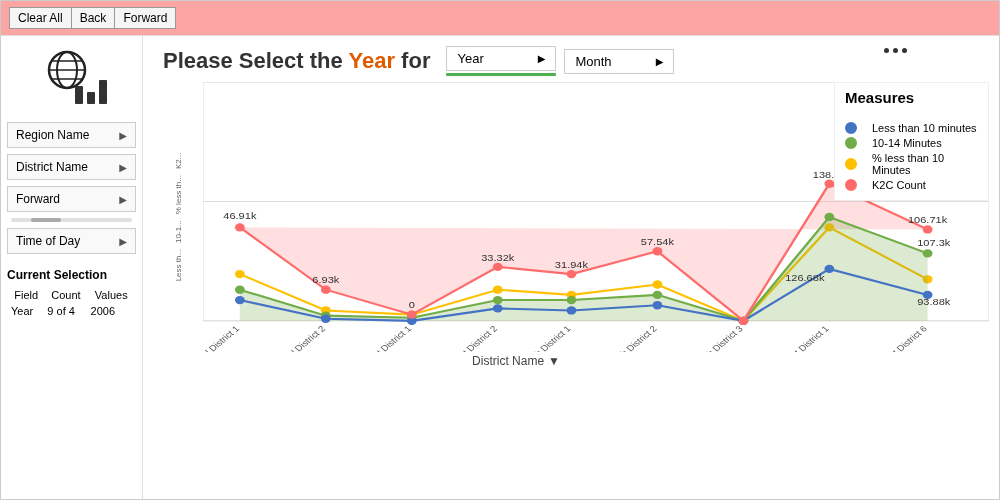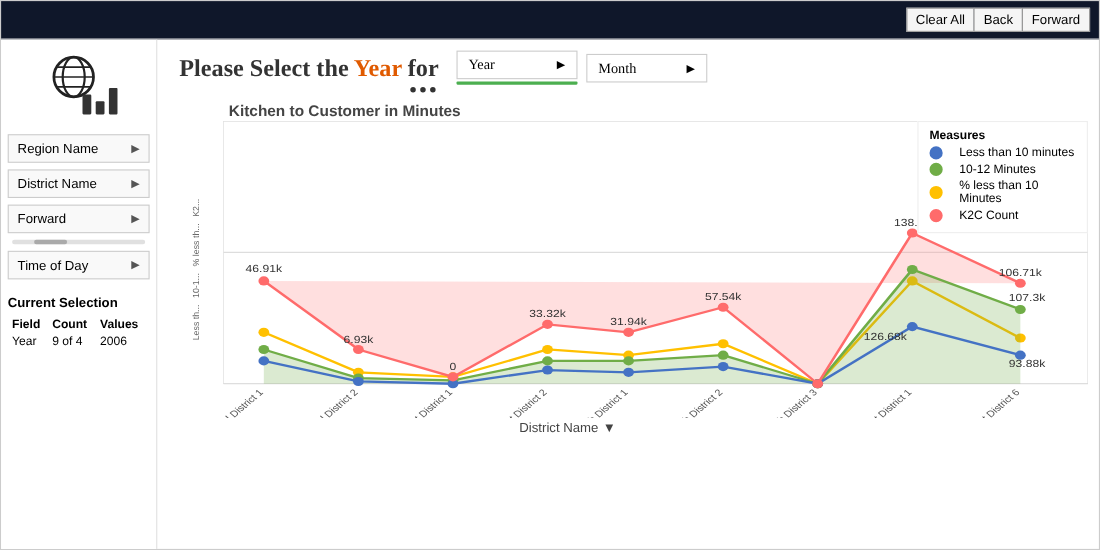--- a/index.html
+++ b/index.html
@@ -1,20 +1,20 @@
 <!DOCTYPE html>
 <html><head>
   <meta charset="utf-8">
   <style>
     * { box-sizing: border-box; margin: 0; padding: 0; }
     body { font-family: Arial, sans-serif; background: #f0f0f0; width: 1000px; height: 500px; overflow: hidden; }
     .main-container { width: 1000px; height: 500px; background: #fff; border: 1px solid #ccc; display: flex; flex-direction: column; position: relative; }
     
     
-    .top-bar { display: flex; justify-content: flex-end; padding: 6px 8px; border-bottom: 1px solid #e0e0e0; background: #0f172a; }
+    .top-bar { display: flex; justify-content: flex-start; padding: 6px 8px; border-bottom: 1px solid #e0e0e0; background: #fca5a5; }
     .top-bar-buttons { display: flex; gap: 0; }
     .top-bar-btn { padding: 3px 8px; font-size: 12px; border: 1px solid #999; background: #f5f5f5; cursor: pointer; }
     .top-bar-btn:not(:last-child) { border-right: none; }
     
     
     .content-row { display: flex; flex: 1; overflow: hidden; }
     
     
     .sidebar { width: 142px; background: #fff; border-right: 1px solid #e0e0e0; padding: 8px 6px; display: flex; flex-direction: column; gap: 6px; flex-shrink: 0; }
     .logo-area { display: flex; align-items: center; justify-content: center; padding: 4px 0 8px 0; }
@@ -22,44 +22,44 @@
     
     .filter-btn { display: flex; justify-content: space-between; align-items: center; padding: 5px 8px; border: 1px solid #ccc; background: #f9f9f9; font-size: 12px; cursor: pointer; }
     .filter-btn .arrow { font-size: 10px; color: #555; }
     
     .scrollbar-indicator { height: 4px; background: #e0e0e0; margin: 0 4px; border-radius: 2px; position: relative; }
     .scrollbar-thumb { height: 4px; width: 30px; background: #aaa; border-radius: 2px; position: absolute; left: 20px; }
     
     .current-selection { margin-top: 8px; }
     .current-selection-title { font-size: 12px; font-weight: bold; margin-bottom: 4px; }
     .selection-table { width: 100%; font-size: 11px; }
-    .selection-table th { font-weight: bold; text-align: left; padding: 1px 2px; }
+    .selection-table th { font-weight: normal; text-align: center; padding: 1px 2px; }
     .selection-table td { text-align: left; padding: 1px 2px; }
     
     
     .main-area { flex: 1; display: flex; flex-direction: column; padding: 0; overflow: hidden; }
     
     
-    .header-section { padding: 10px 20px 6px 20px; display: flex; flex-direction: column; font-family: Liberation Serif, serif; }
+    .header-section { padding: 10px 20px 6px 20px; display: flex; flex-direction: row; }
     .header-row { display: flex; align-items: center; gap: 16px; }
     .header-title { font-size: 22px; font-weight: bold; color: #333; }
     .selectors { display: flex; gap: 8px; align-items: center; }
     .selector-box { display: flex; align-items: center; justify-content: space-between; border: 1px solid #ccc; padding: 4px 10px; font-size: 13px; min-width: 110px; cursor: pointer; background: #fff; position: relative; }
     .selector-box .sel-arrow { font-size: 10px; margin-left: 8px; }
     .selector-underline { height: 3px; background: #4caf50; border-radius: 1px; margin-top: 2px; width: 100%; }
     .dots-row { display: flex; gap: 4px; padding: 2px 0; margin-left: 2px; }
     .dot { width: 5px; height: 5px; border-radius: 50%; background: #333; }
     
     
     .chart-container { flex: 1; padding: 0 10px 0 10px; position: relative; overflow: hidden; }
     .chart-title { font-size: 14px; font-weight: bold; color: #444; margin-bottom: 4px; margin-left: 60px; }
     
     
     .legend { position: absolute; right: 10px; top: 30px; font-size: 11px; background: #fff; border: 1px solid #eee; padding: 6px 10px; }
-    .legend-title { font-weight: bold; margin-bottom: 4px; font-size: 11px; }
+    .legend-title { font-weight: bold; margin-bottom: 16px; font-size: 15px; }
     .legend-item { display: flex; align-items: center; gap: 15px; margin-bottom: 3px; }
     .legend-dot { width: 10px; height: 10px; border-radius: 50%; flex-shrink: 0; }
     
     
     .x-axis-label { text-align: center; font-size: 12px; color: #444; margin-top: 2px; display: flex; align-items: center; justify-content: center; gap: 4px; }
   </style>
 </head>
 <body>
 
 <div class="main-container">
@@ -160,21 +160,20 @@
           </div>
         </div>
         <div class="dots-row" style="margin-left: 210px;">
           <div class="dot"></div>
           <div class="dot"></div>
           <div class="dot"></div>
         </div>
       </div>
 
       <div class="chart-container" style="position:relative;">
-        <div class="chart-title" style="margin-left:55px; margin-bottom:2px;">Kitchen to Customer in Minutes</div>
 
         <div style="display:flex; height: 270px; position:relative;">
 
           <div style="width:50px; display:flex; flex-direction:column; justify-content:center; align-items:center; flex-shrink:0; position:relative;">
             <div style="transform: rotate(-90deg); white-space:nowrap; font-size:8px; color:#666; display:flex; gap:6px; position:absolute; top:50%; left:50%; transform: translate(-50%,-50%) rotate(-90deg);">
               <span>Less th...</span>
               <span>10-1...</span>
               <span>% less th...</span>
               <span>K2...</span>
             </div>
@@ -283,21 +282,21 @@
           </svg>
 
           <div class="legend" style="position:absolute; right:0; top:0; width:155px;">
             <div class="legend-title">Measures</div>
             <div class="legend-item">
               <div class="legend-dot" style="background:#4472c4; border: 2px solid #4472c4; width:12px; height:12px; border-radius:50%;"></div>
               <span>Less than 10 minutes</span>
             </div>
             <div class="legend-item">
               <div class="legend-dot" style="background:#70ad47; border: 2px solid #70ad47; width:12px; height:12px; border-radius:50%;"></div>
-              <span>10-12 Minutes</span>
+              <span>10-14 Minutes</span>
             </div>
             <div class="legend-item">
               <div class="legend-dot" style="background:#ffc000; border: 2px solid #ffc000; width:12px; height:12px; border-radius:50%;"></div>
               <span>% less than 10 Minutes</span>
             </div>
             <div class="legend-item">
               <div class="legend-dot" style="background:#ff6b6b; border: 2px solid #ff6b6b; width:12px; height:12px; border-radius:50%;"></div>
               <span>K2C Count</span>
             </div>
           </div>

